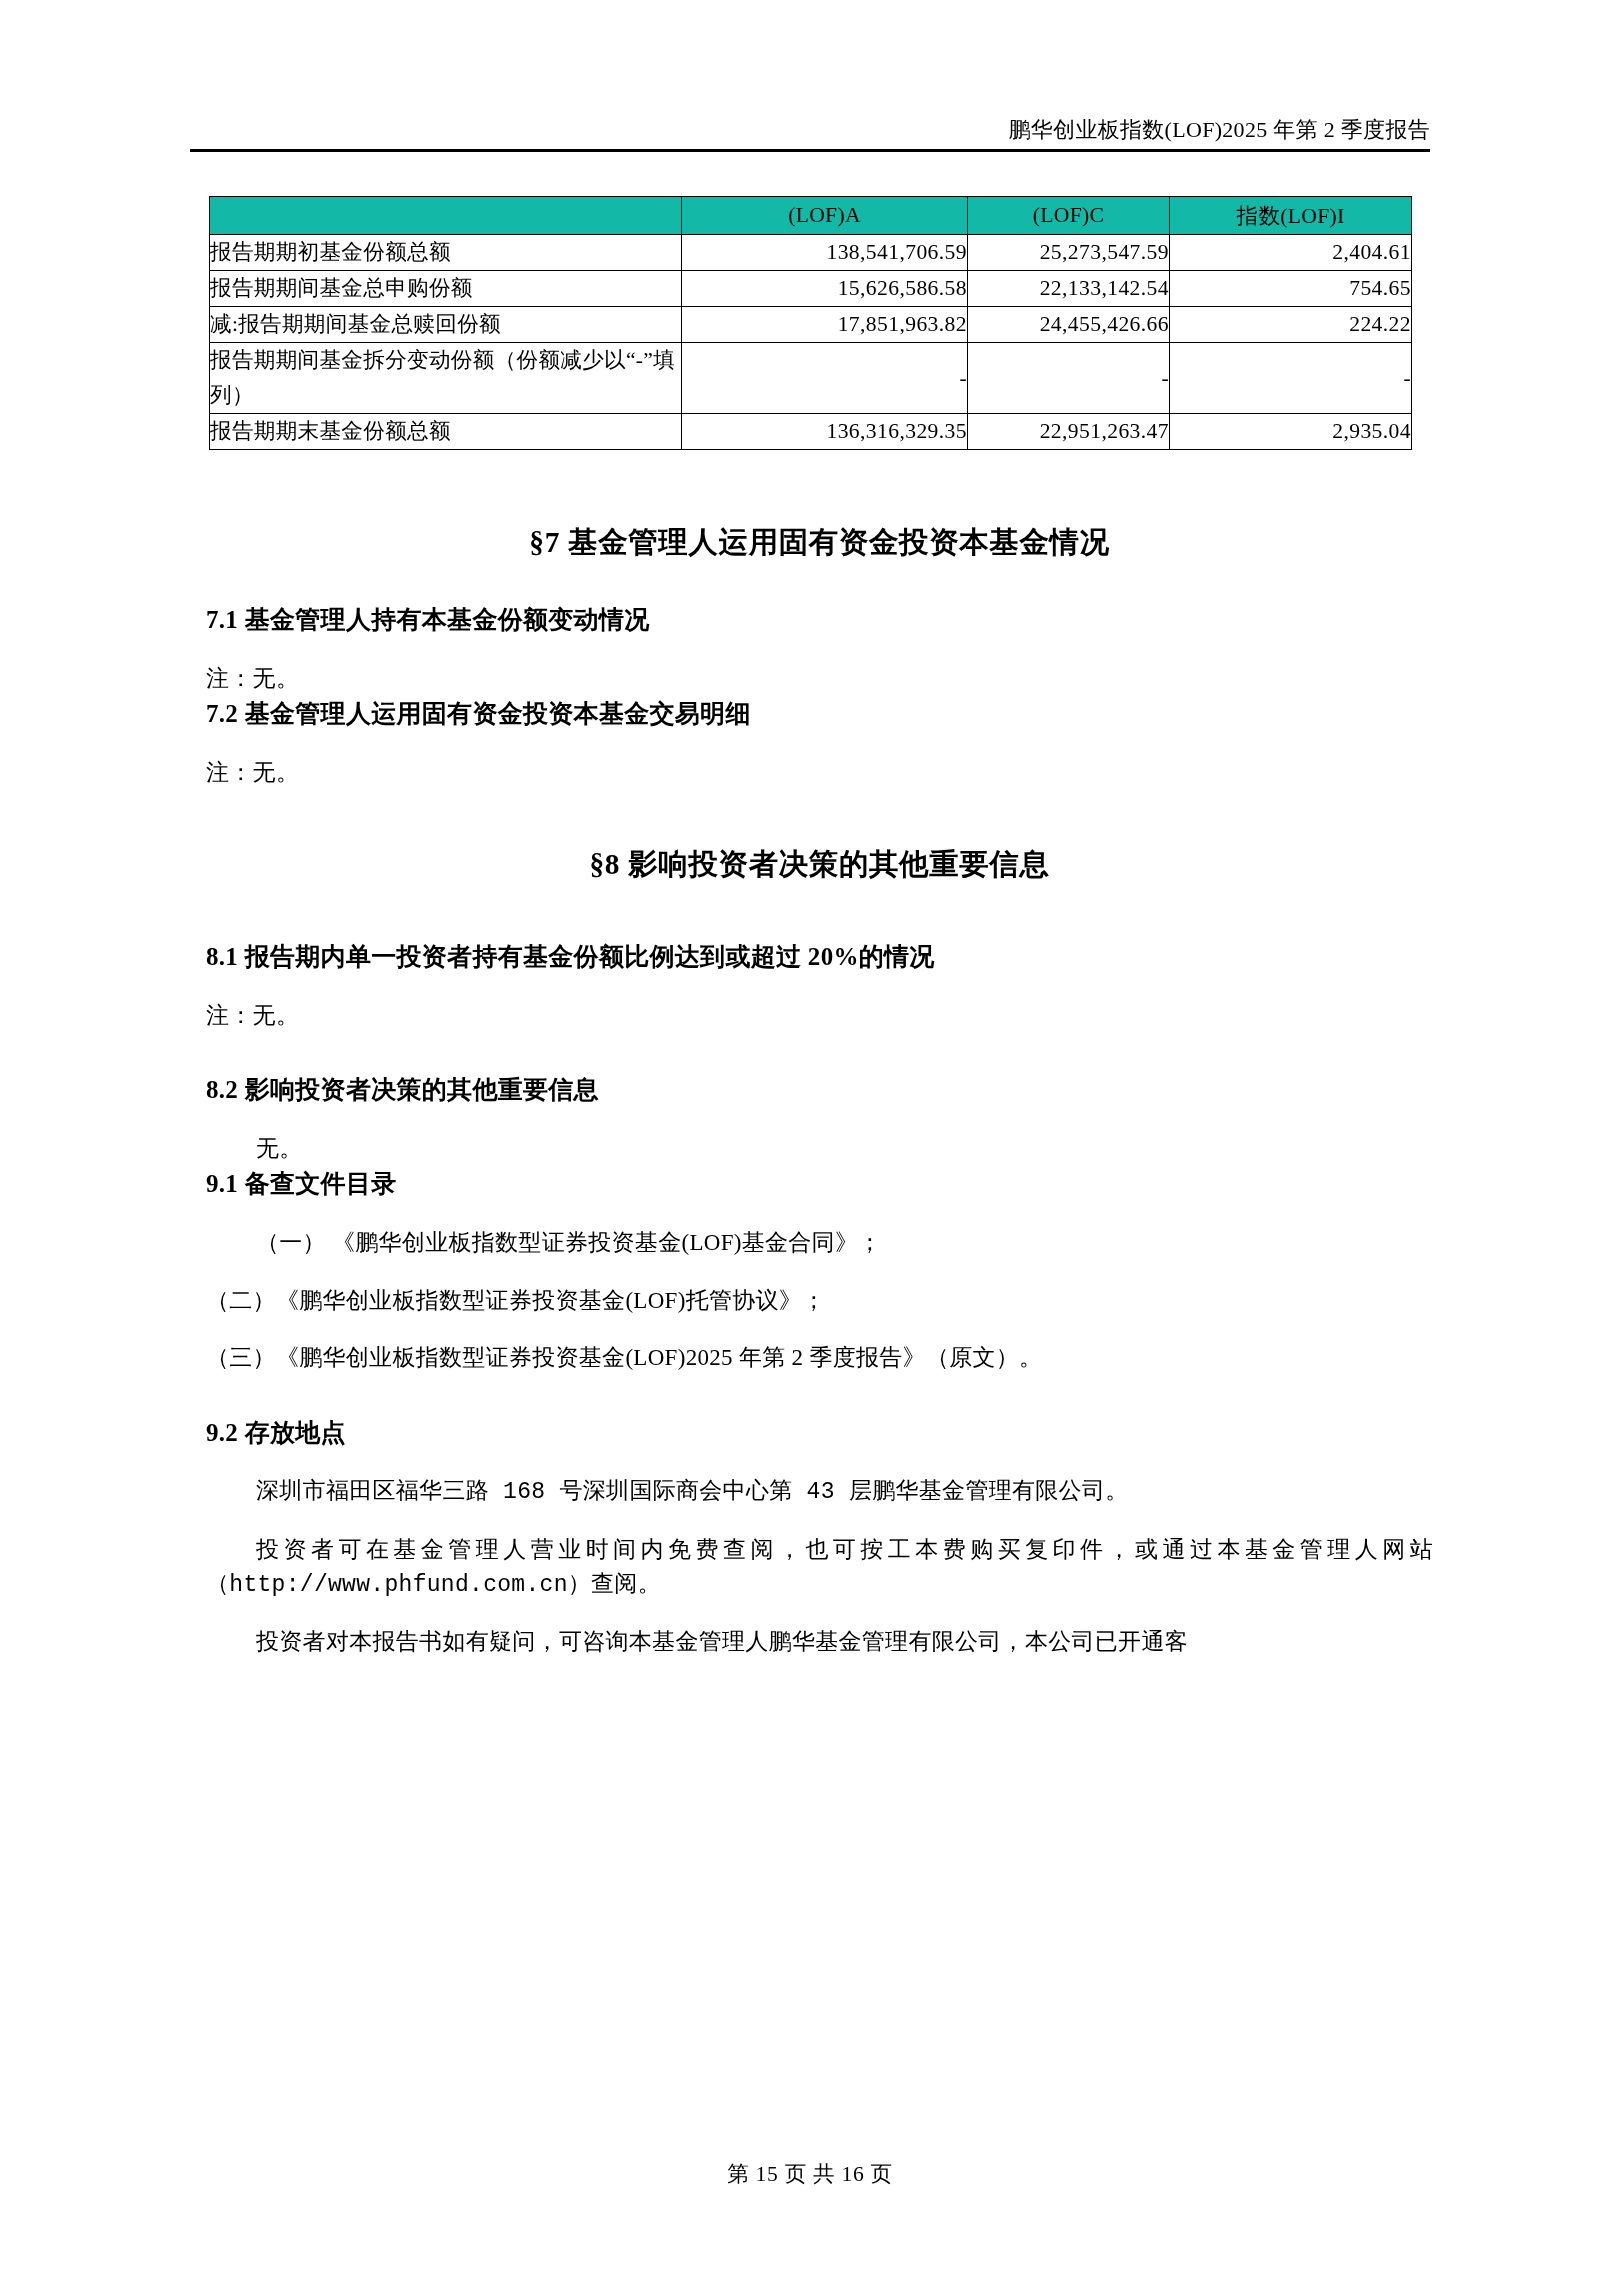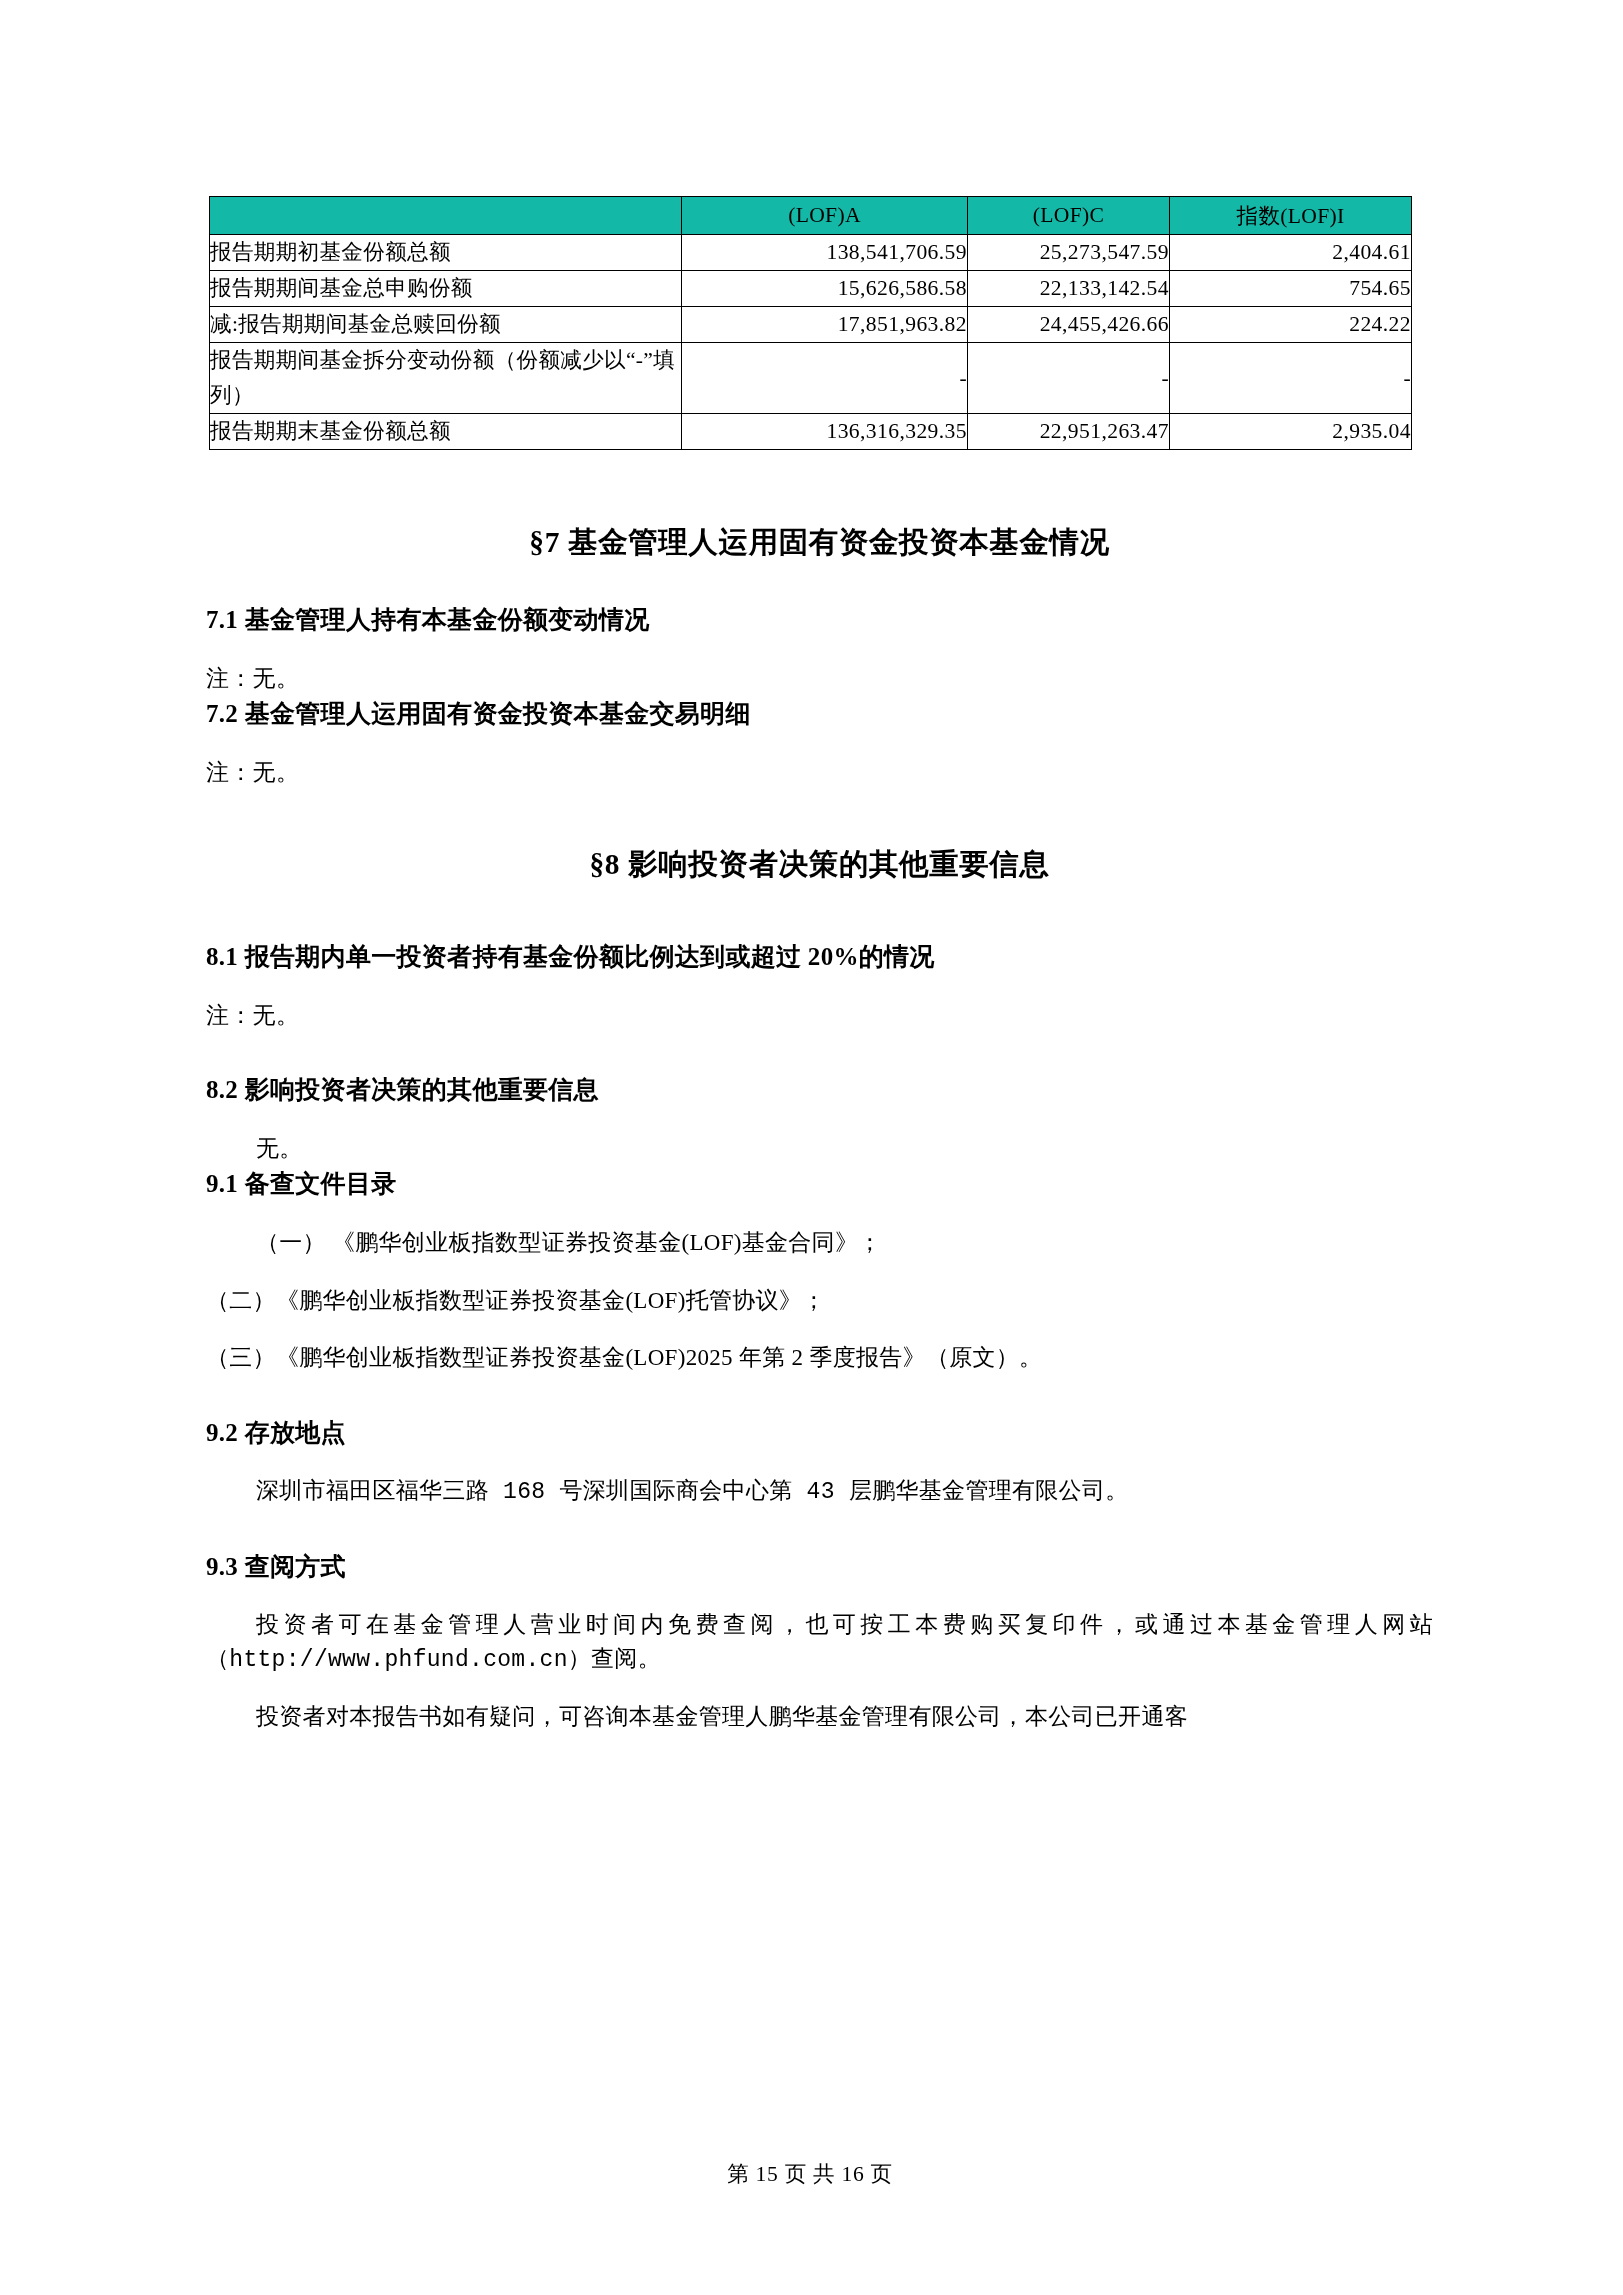--- a/index.html
+++ b/index.html
@@ -160,20 +160,24 @@
     text-align: center;
     font-size: 21.6px;
     letter-spacing: 0.7px;
   }
 </style>
 </head>
 <body>
 
 <div class="page">
 
+  <div class="running-header">
+    <div class="running-header-text">鹏华创业板指数(LOF)2025 年第 2 季度报告</div>
+    <div class="header-rule"></div>
+  </div>
 
   <table class="share-table">
     <colgroup>
       <col class="c0">
         <col class="c1">
         <col class="c2">
         <col class="c3">
     </colgroup>
     <thead>
       <tr>
@@ -237,21 +241,20 @@
 
 
     <h2 class="sub-title sp-91">9.1 备查文件目录</h2>
     <p class="list-item ind sp-l1">（一） 《鹏华创业板指数型证券投资基金(LOF)基金合同》；</p>
     <p class="list-item sp-l2">（二）《鹏华创业板指数型证券投资基金(LOF)托管协议》；</p>
     <p class="list-item sp-l3">（三）《鹏华创业板指数型证券投资基金(LOF)2025 年第 2 季度报告》（原文）。</p>
 
     <h2 class="sub-title sp-92">9.2 存放地点</h2>
     <p class="body-text indent sp-addr">深圳市福田区福华三路 168 号深圳国际商会中心第 43 层鹏华基金管理有限公司。</p>
 
-    <h2 class="sub-title sp-93">9.3 查阅方式</h2>
     <p class="body-text just indent sp-p1">投资者可在基金管理人营业时间内免费查阅，也可按工本费购买复印件，或通过本基金管理人网站（http://www.phfund.com.cn）查阅。</p>
     <p class="body-text just indent sp-p2">投资者对本报告书如有疑问，可咨询本基金管理人鹏华基金管理有限公司，本公司已开通客</p>
 
   </div>
 
   <div class="footer">
     <span>第 15 页 共 16 页</span>
   </div>
 
 </div>

